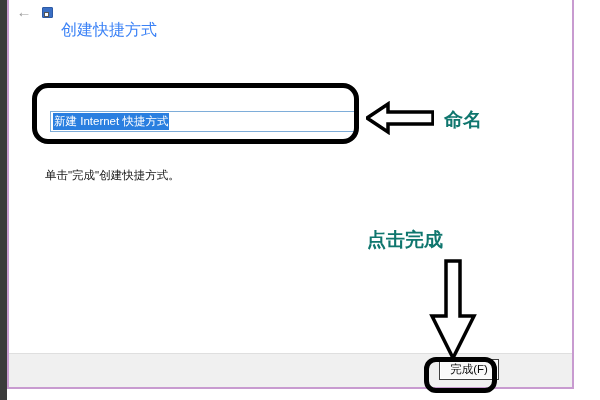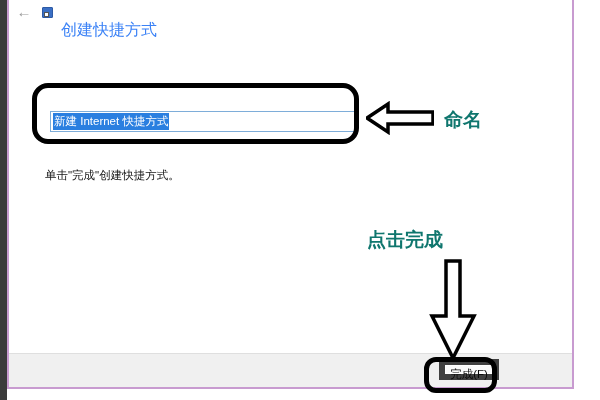--- a/index.html
+++ b/index.html
@@ -157,21 +157,21 @@
     text-align: center;
     color: #0c0c0c;
     background: #fbfbfb;
     border: 1px solid #cfcfcf;
     box-sizing: border-box;
     cursor: pointer;
     white-space: nowrap;
   }
   .btn-finish {
     left: 430px;
-    border: 6px solid #404040;
+    border: 1px solid #404040;
     box-shadow: inset 0 0 0 1px #ffffff;
     background: #fafafa;
   }
   .btn-cancel {
     left: 496px;
   }
 
   
   .anno-box-input {
     position: absolute;

